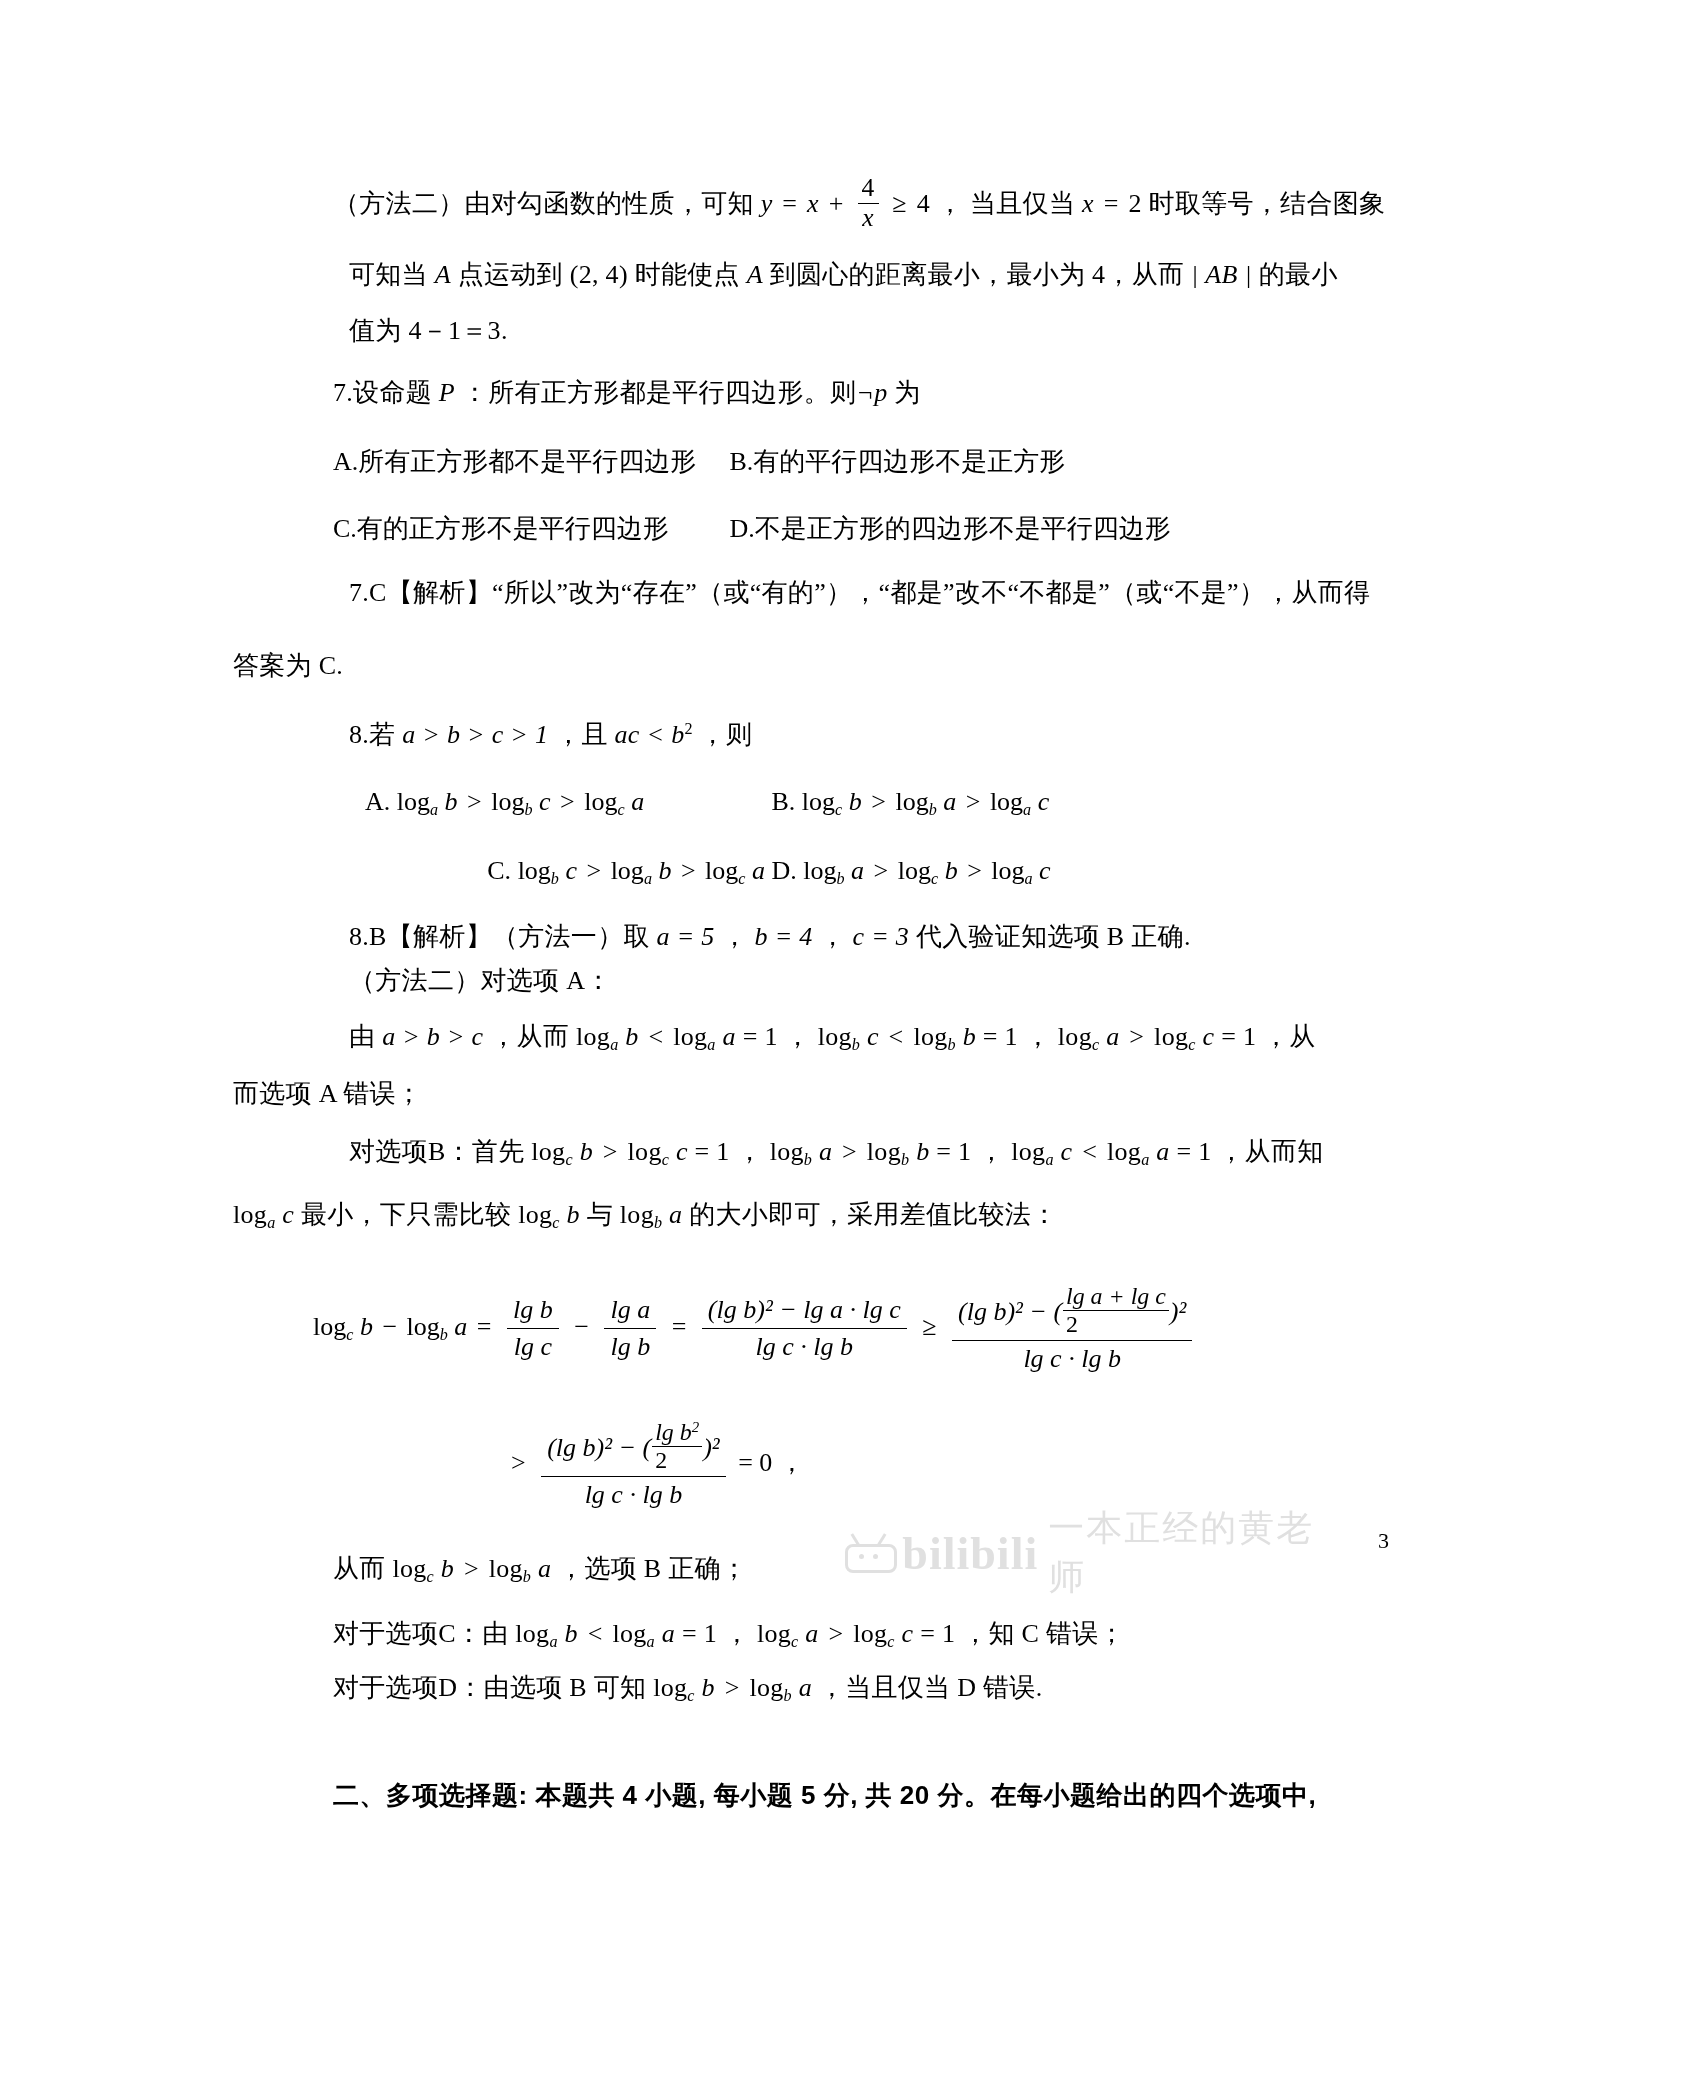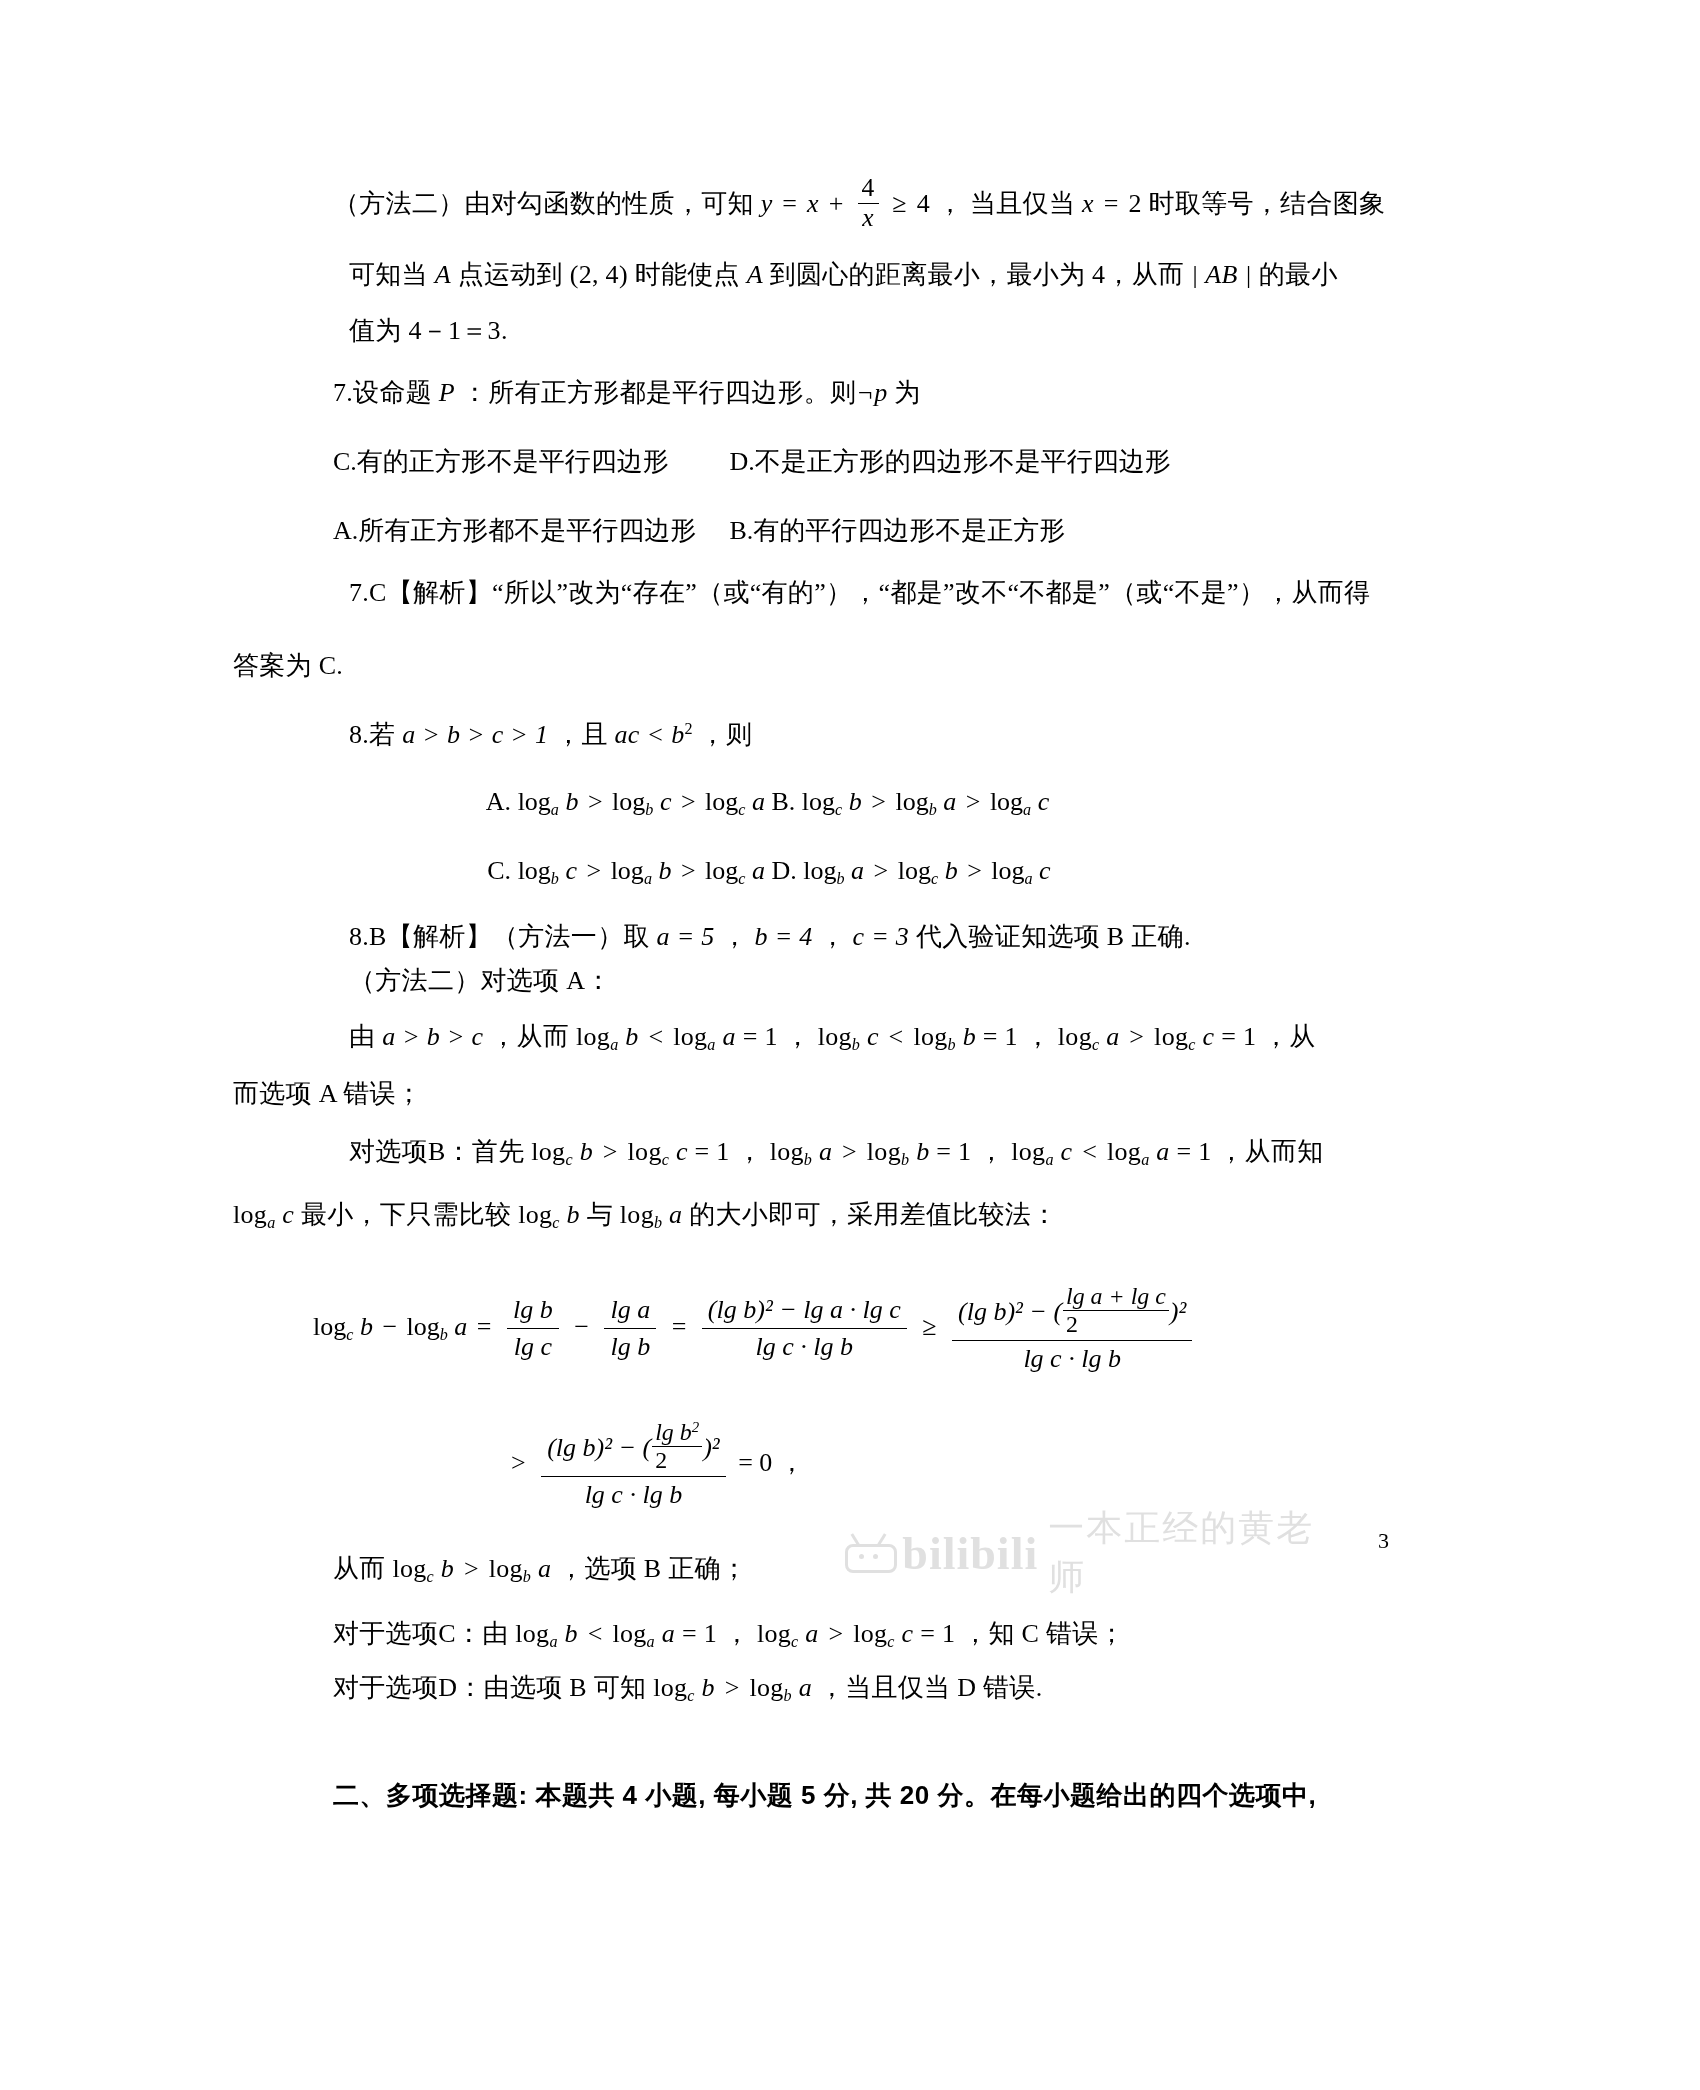--- a/index.html
+++ b/index.html
@@ -237,51 +237,51 @@
 
     <div class="line indent2 nowrap" style="margin-bottom:36px;">值为 4－1＝3.</div>
 
     <div class="line indent1 nowrap" style="margin-bottom:38px;">
       <span>7.</span><span>设命题</span>
       <span class="mi">P</span>
       <span>：所有正方形都是平行四边形。则</span><span class="mi">¬p</span>
       <span>为</span>
     </div>
 
+    <div class="optrow indent1" style="margin-bottom:32px;">
+      <span class="colA">
+        <span>A.</span><span>所有正方形都不是平行四边形</span>
+      </span>
+      <span class="colB">
+        <span>B.</span><span>有的平行四边形不是正方形</span>
+      </span>
+    </div>
+
     <div class="optrow indent1" style="margin-bottom:34px;">
       <span class="colA">
         <span>C.</span><span>有的正方形不是平行四边形</span>
       </span>
       <span class="colB">
         <span>D.</span><span>不是正方形的四边形不是平行四边形</span>
-      </span>
-    </div>
-
-    <div class="optrow indent1" style="margin-bottom:32px;">
-      <span class="colA">
-        <span>A.</span><span>所有正方形都不是平行四边形</span>
-      </span>
-      <span class="colB">
-        <span>B.</span><span>有的平行四边形不是正方形</span>
       </span>
     </div>
 
     <div class="line indent2 nowrap" style="margin-bottom:47px;">7.C【解析】“所以”改为“存在”（或“有的”），“都是”改不“不都是”（或“不是”），从而得</div>
     <div class="line noindent nowrap" style="margin-left:-60px; margin-bottom:42px;">答案为 C.</div>
 
     <div class="line indent2 nowrap" style="margin-bottom:40px;">
       <span>8.</span><span>若</span>
       <span class="mi">a &gt; b &gt; c &gt; 1</span>
       <span>，且</span>
       <span class="mi">ac &lt; b</span><sup>2</sup>
       <span>，则</span>
     </div>
 
     <div class="optrow indent3" style="margin-bottom:36px;">
-      <span class="colA" style="width:400px;text-align:right;">
+      <span class="colA" style="width:400px;">
         <span>A.</span>
         <span class="mn">log<sub>a</sub> <span class="mi">b</span>
           <span class="mo">&gt;</span>
           log<sub>b</sub> <span class="mi">c</span>
           <span class="mo">&gt;</span>
           log<sub>c</sub> <span class="mi">a</span>
         </span>
       </span>
       <span class="colB">
         <span>B.</span>

